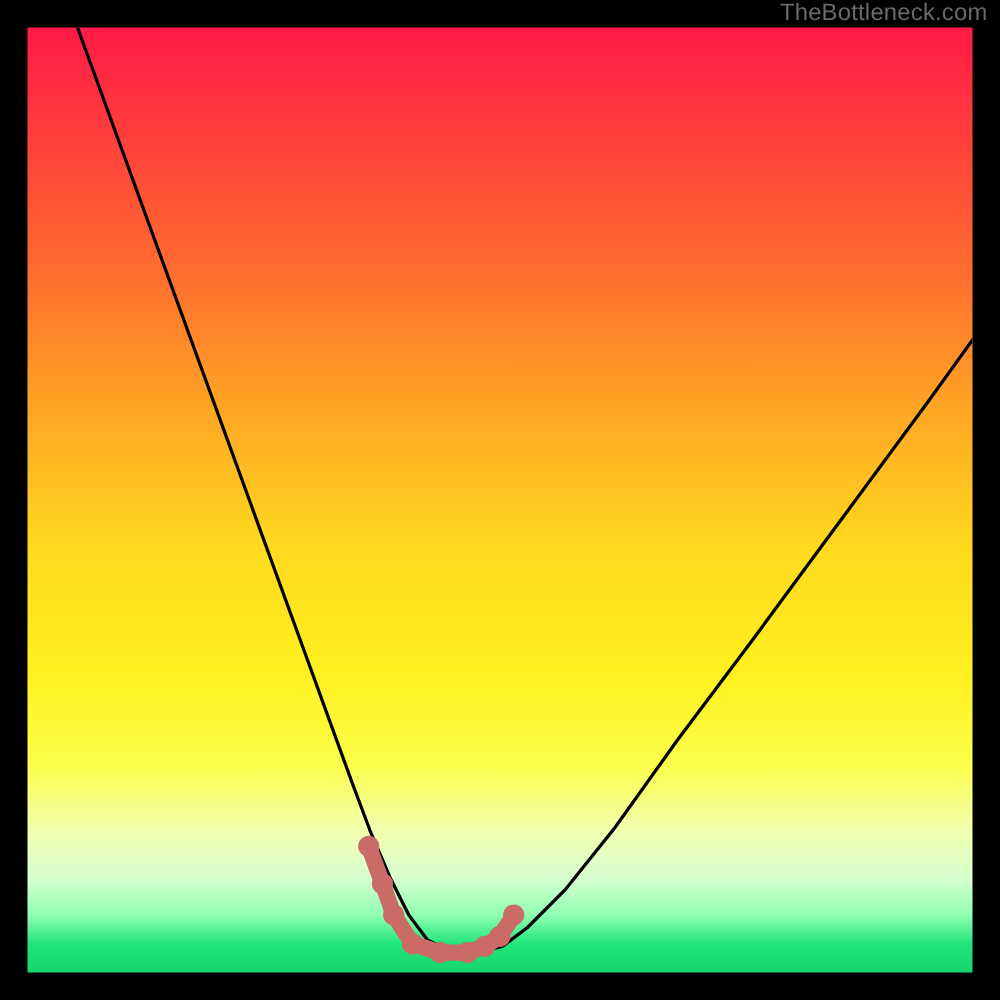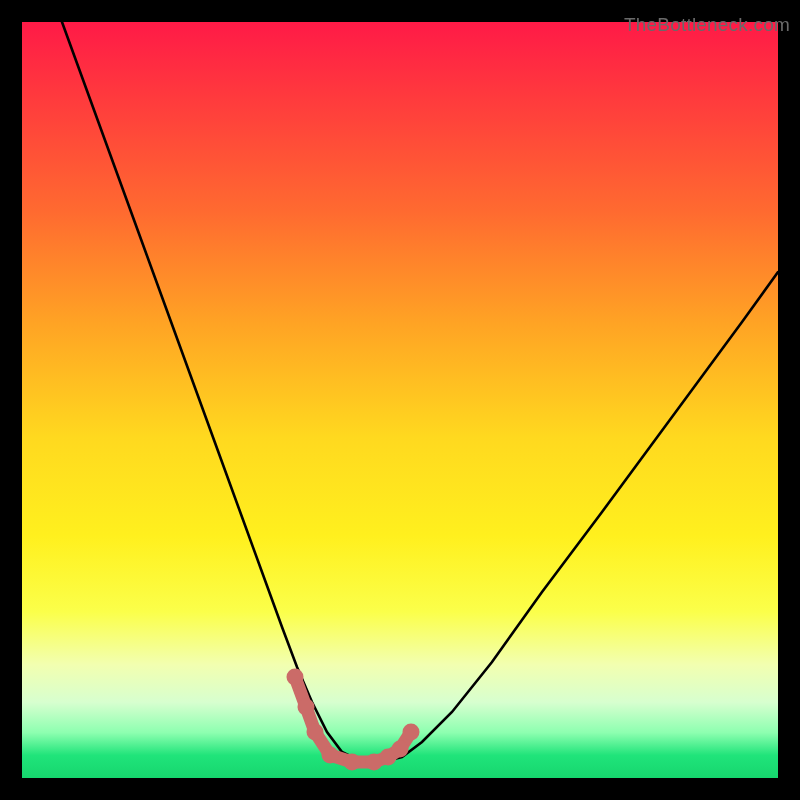--- a/index.html
+++ b/index.html
@@ -27,21 +27,21 @@
       #fbff4a 78%,
       #f2ffb0 85%,
       #d7ffcf 90%,
       #8dffb0 94%,
       #20e47a 97%,
       #16d66e 100%
     );
   }
   .watermark {
     position: absolute;
-    top: 14px;
+    top: 0;
     right: 10px;
     color: #6a6a6a;
     font-size: 19px;
     font-weight: 500;
     letter-spacing: 0.2px;
     z-index: 10;
   }
   svg.curve {
     position: absolute;
     left: 0;

